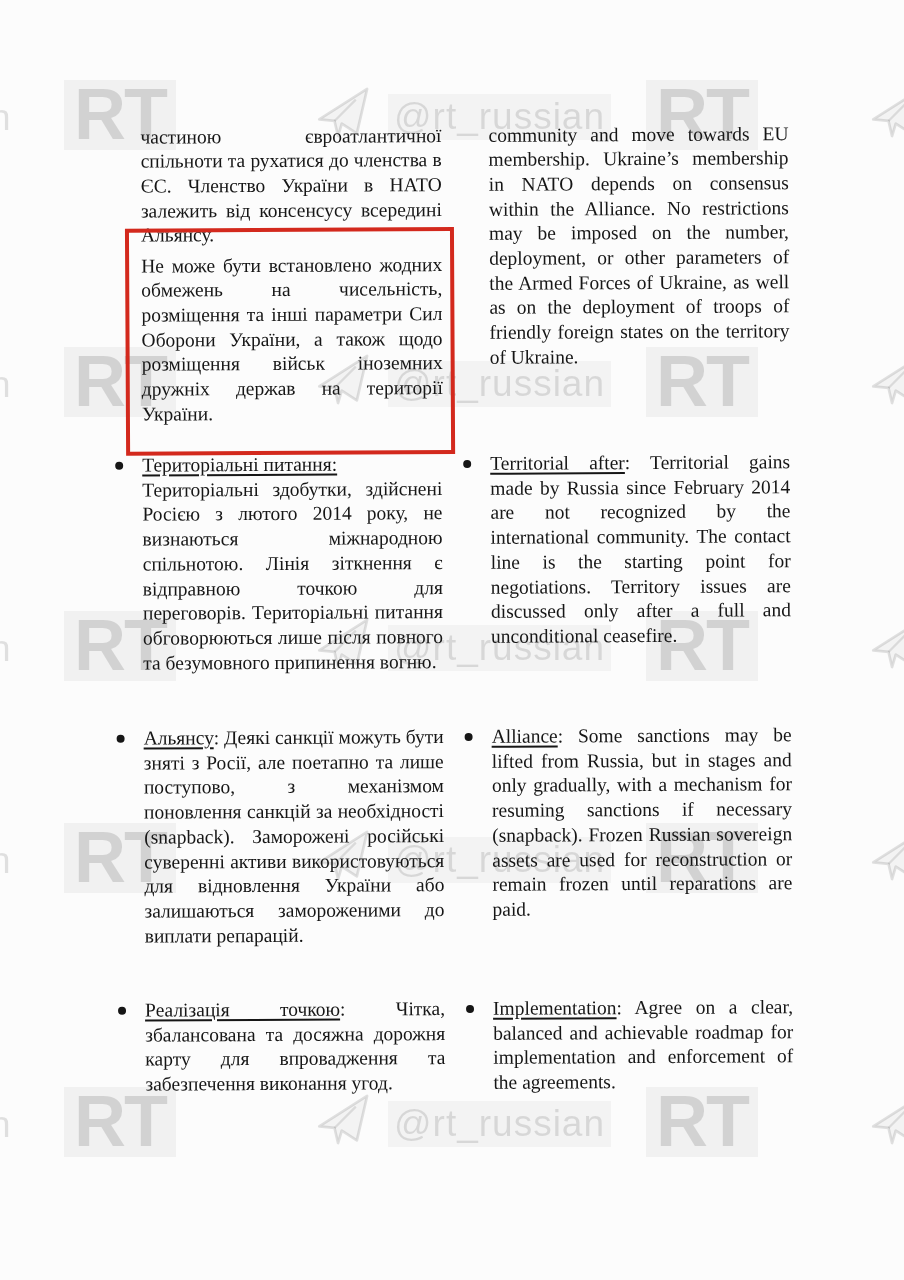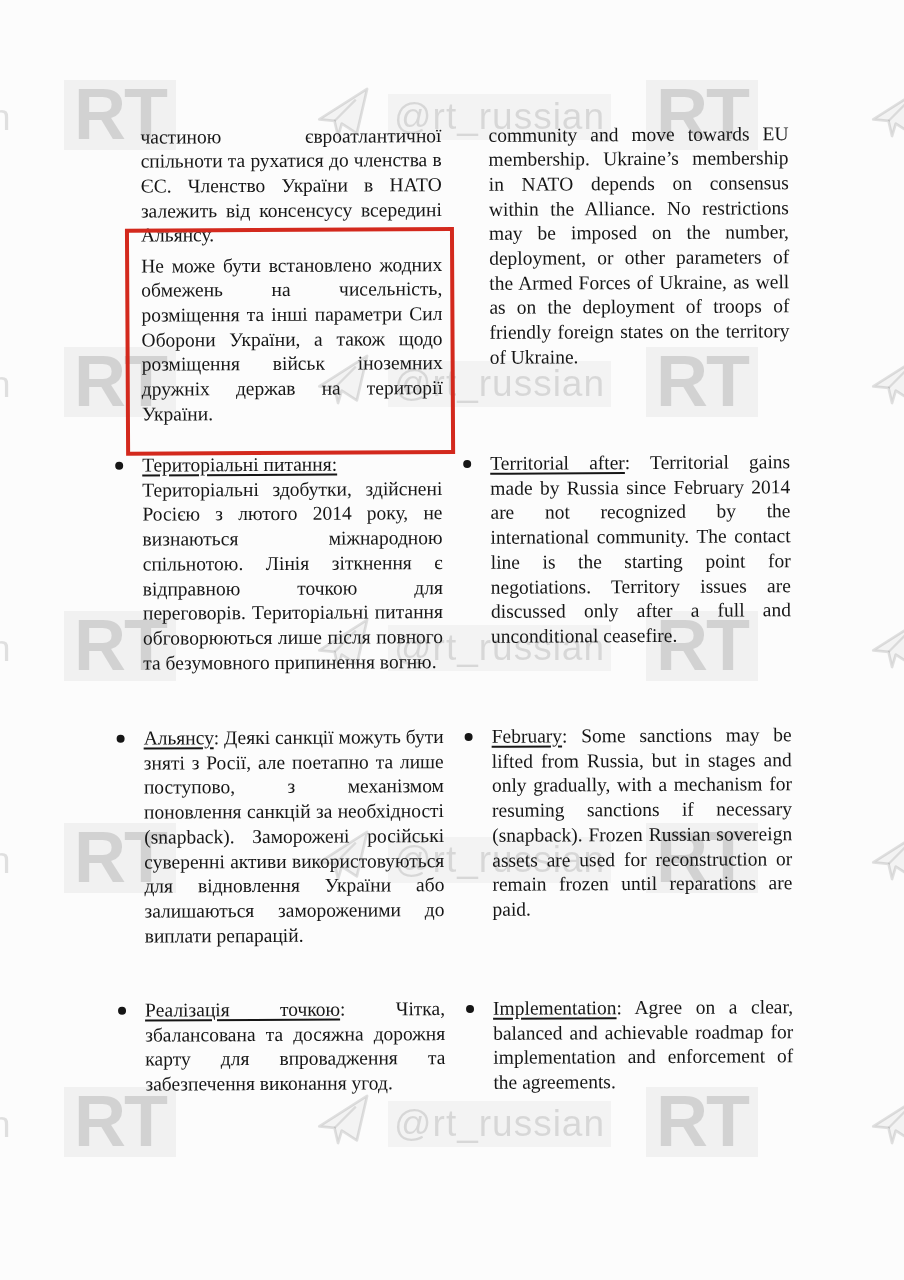--- a/index.html
+++ b/index.html
@@ -216,21 +216,21 @@
     <div class="bullet br b1">
       <span class="dot"></span>
       <div class="btext">
         <span class="u">Territorial after</span><span>: </span><span>Territorial gains made by Russia since February 2014 are not recognized by the international community. The contact line is the starting point for negotiations. Territory issues are discussed only after a full and unconditional ceasefire.</span>
       </div>
     </div>
 
     <div class="bullet br b2">
       <span class="dot"></span>
       <div class="btext">
-        <span class="u">February</span><span>: </span><span>Some sanctions may be lifted from Russia, but in stages and only gradually, with a mechanism for resuming sanctions if necessary (snapback). Frozen Russian sovereign assets are used for reconstruction or remain frozen until reparations are paid.</span>
+        <span class="u">Alliance</span><span>: </span><span>Some sanctions may be lifted from Russia, but in stages and only gradually, with a mechanism for resuming sanctions if necessary (snapback). Frozen Russian sovereign assets are used for reconstruction or remain frozen until reparations are paid.</span>
       </div>
     </div>
 
     <div class="bullet br b3">
       <span class="dot"></span>
       <div class="btext">
         <span class="u">Implementation</span><span>: </span><span>Agree on a clear, balanced and achievable roadmap for implementation and enforcement of the agreements.</span>
       </div>
     </div>
 

